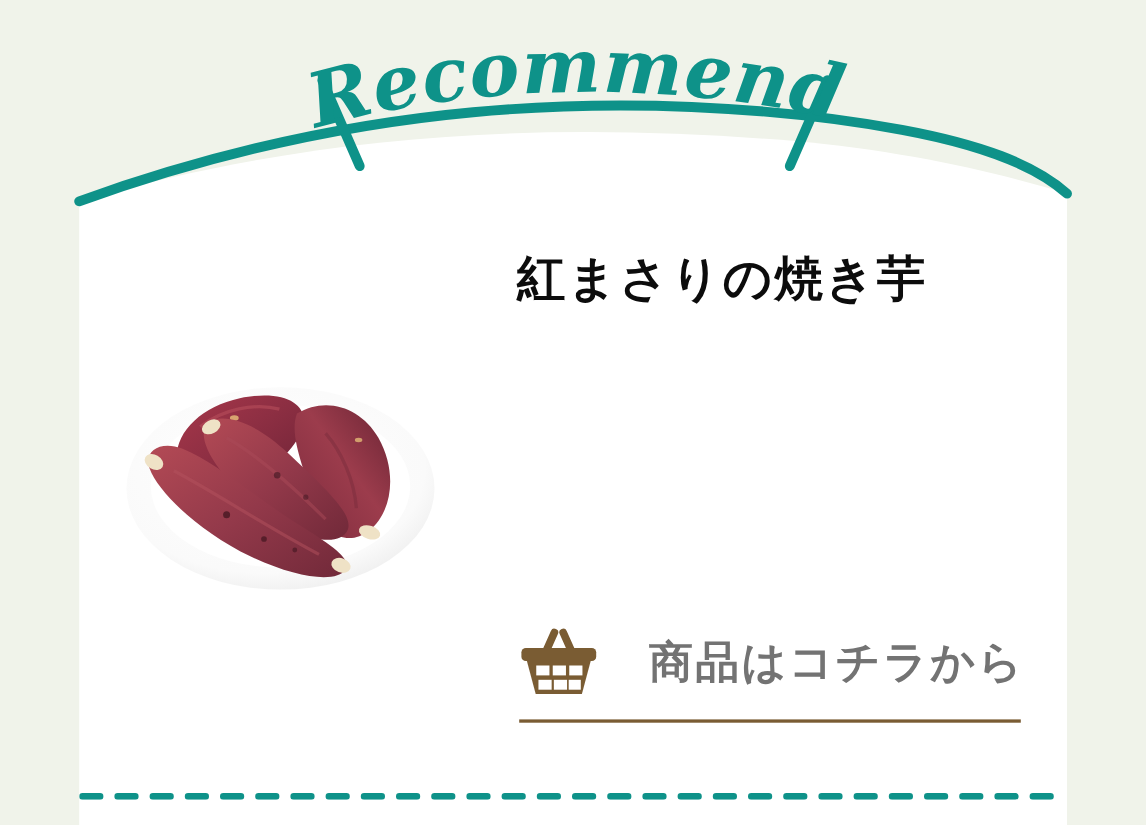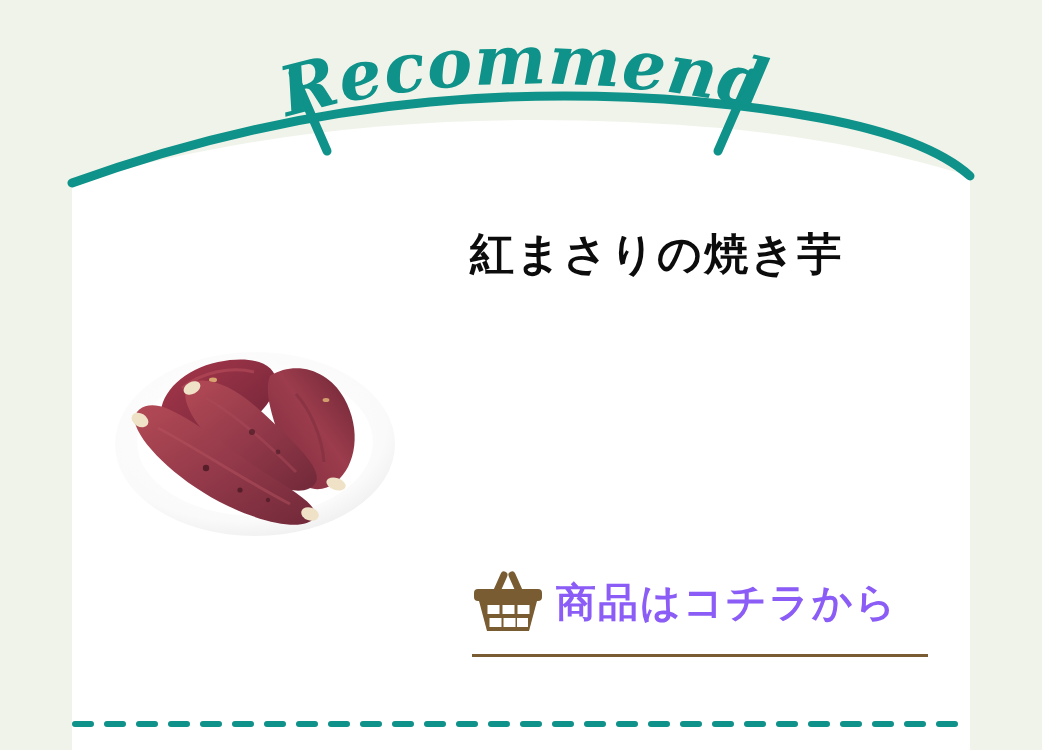--- a/index.html
+++ b/index.html
@@ -96,24 +96,25 @@
   .basket-icon {
     width: 72px;
     height: 62px;
     flex: 0 0 72px;
     margin-right: 12px;
   }
   .basket-icon svg { display: block; width: 72px; height: 62px; }
   .cta-label {
     font-size: 40px;
     font-weight: 700;
-    color: #8b5cf6;
+    color: #737373;
     letter-spacing: 2px;
     white-space: nowrap;
     line-height: 1;
+    margin-left: 34px;
   }
   .cta-underline {
     position: absolute;
     left: 0;
     top: 88px;
     width: 456px;
     height: 3px;
     background: #7a5c33;
   }
 

